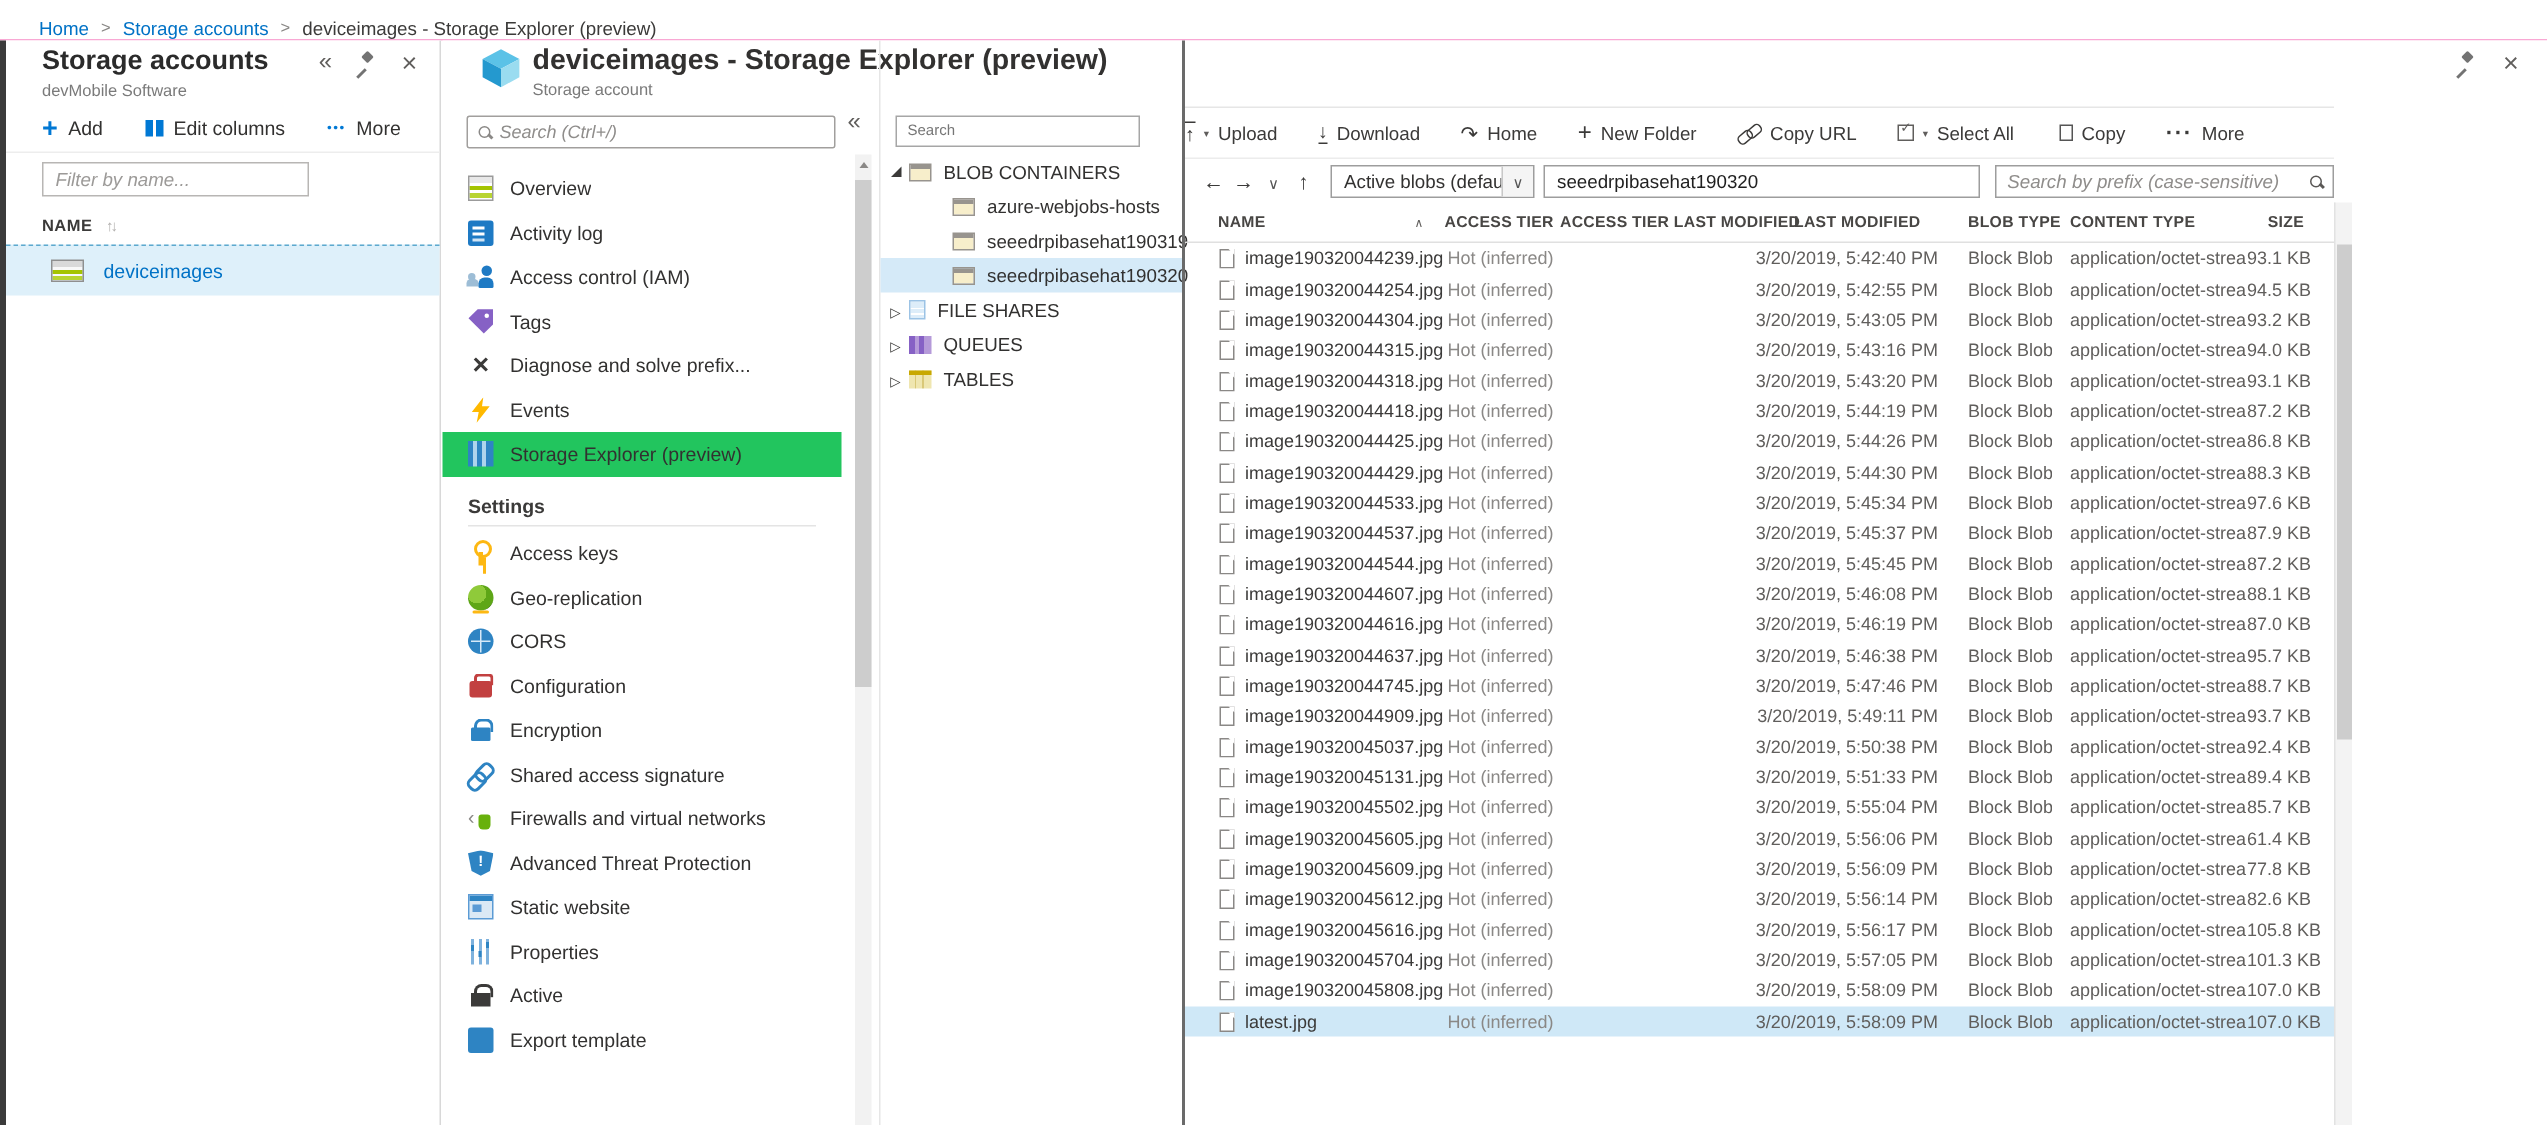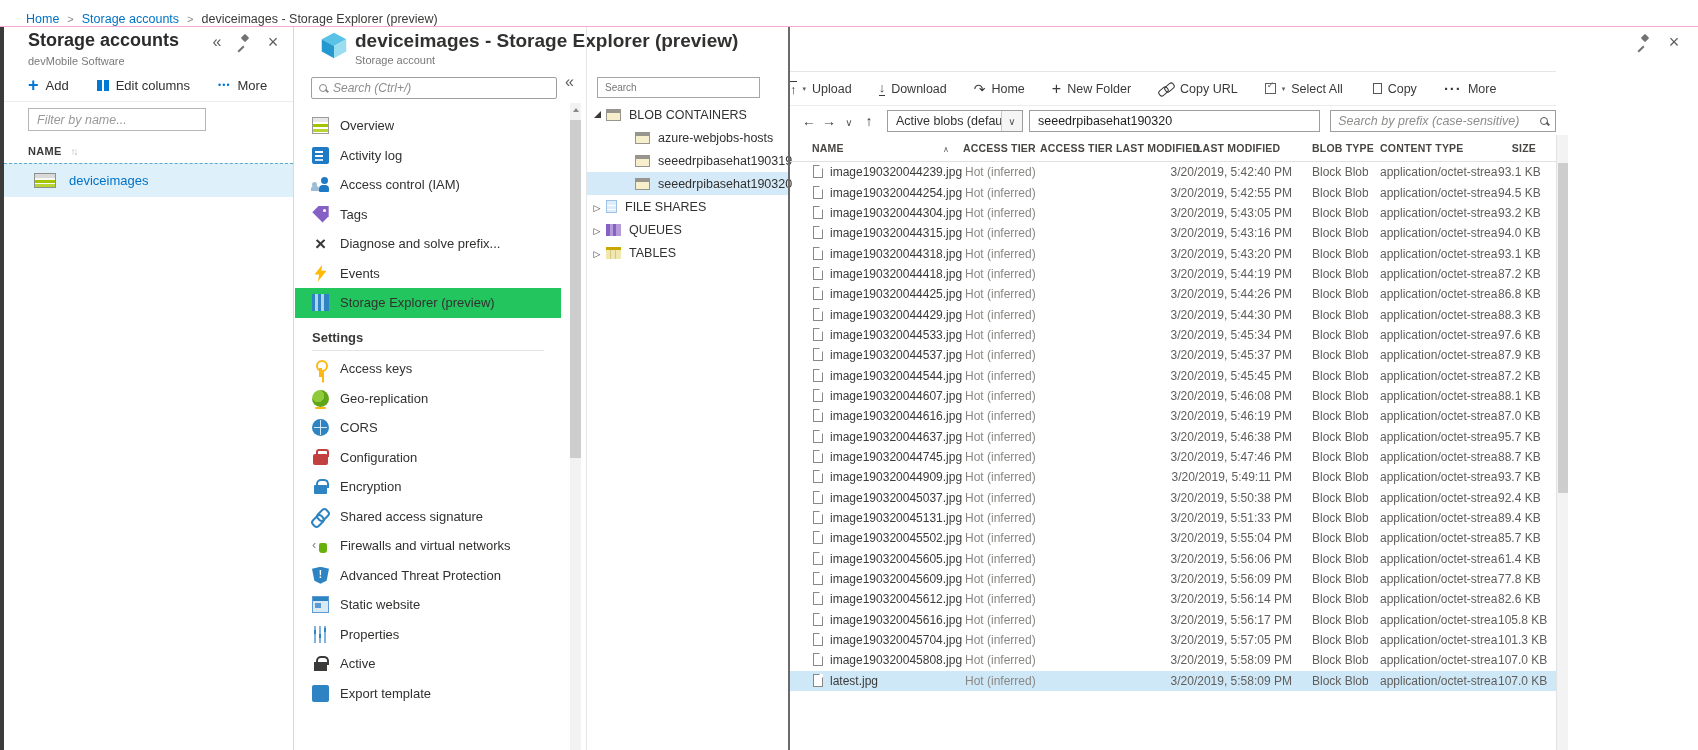--- a/index.html
+++ b/index.html
@@ -167,21 +167,21 @@
   .h-name{padding-left:22px;display:flex;justify-content:space-between;align-items:center;padding-right:14px}
   .sort-asc-icon::before{content:"\2227";font-size:8px;color:#605e5c;font-weight:normal}
   .h-lastmod{padding-left:1px}
   .h-btype,.h-ctype{padding-left:12px}
   .h-size{text-align:right;padding-right:20px}
 
   .bp-rows{position:absolute;left:0;top:135px;width:766px}
   .brow{display:grid;grid-template-columns:173px 77px 110px 150px 68px 130px 58px;height:20.35px;align-items:center;font-size:12px;cursor:pointer}
   .brow.selected{background:#cfe8f7}
   .c{white-space:nowrap;overflow:hidden}
-  .c.name{display:flex;align-items:flex-start;gap:7px;padding-left:23px;color:#3b3a39}
+  .c.name{display:flex;align-items:flex-end;gap:7px;padding-left:23px;color:#3b3a39}
   .file-icon{width:10px;height:13px;border:1px solid #8a8886;background:#fff;position:relative;flex:none}
   .file-icon::before{content:"";position:absolute;top:-1px;right:-1px;width:0;height:0;border-top:4px solid #fff;border-left:4px solid transparent}
   .c.tier{color:#8a8886;padding-left:2px}
   .c.mod{color:#605e5c;text-align:right;padding-right:8px}
   .c.btype,.c.ctype{color:#605e5c;padding-left:12px}
   .c.size{color:#605e5c;text-align:left;padding-right:20px}
 
   .bp-scroll{position:absolute;left:766px;top:108px;width:12px;bottom:0;background:#f3f3f3;border-left:1px solid #e2e2e2;cursor:pointer}
   .bp-thumb{position:absolute;left:1px;top:28px;width:10px;height:330px;background:#cdcdcd}
 </style>

